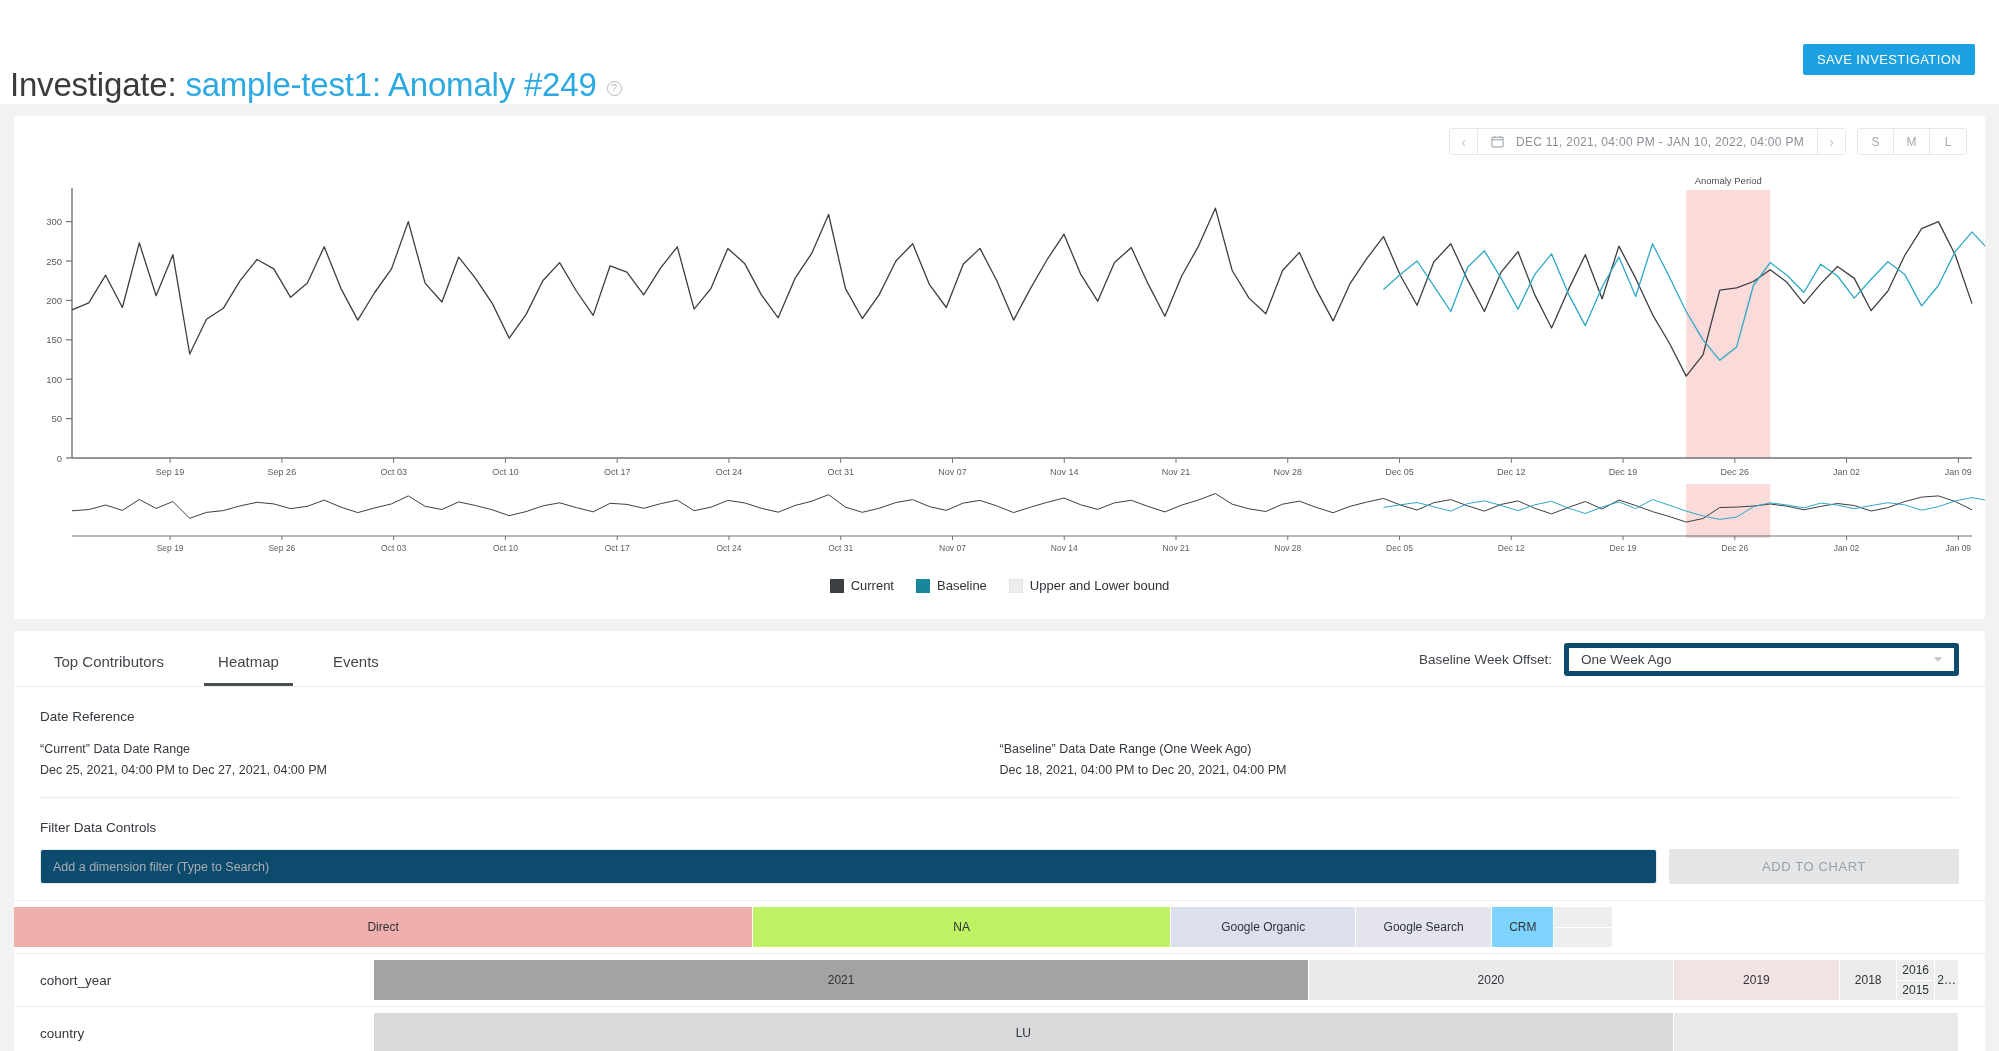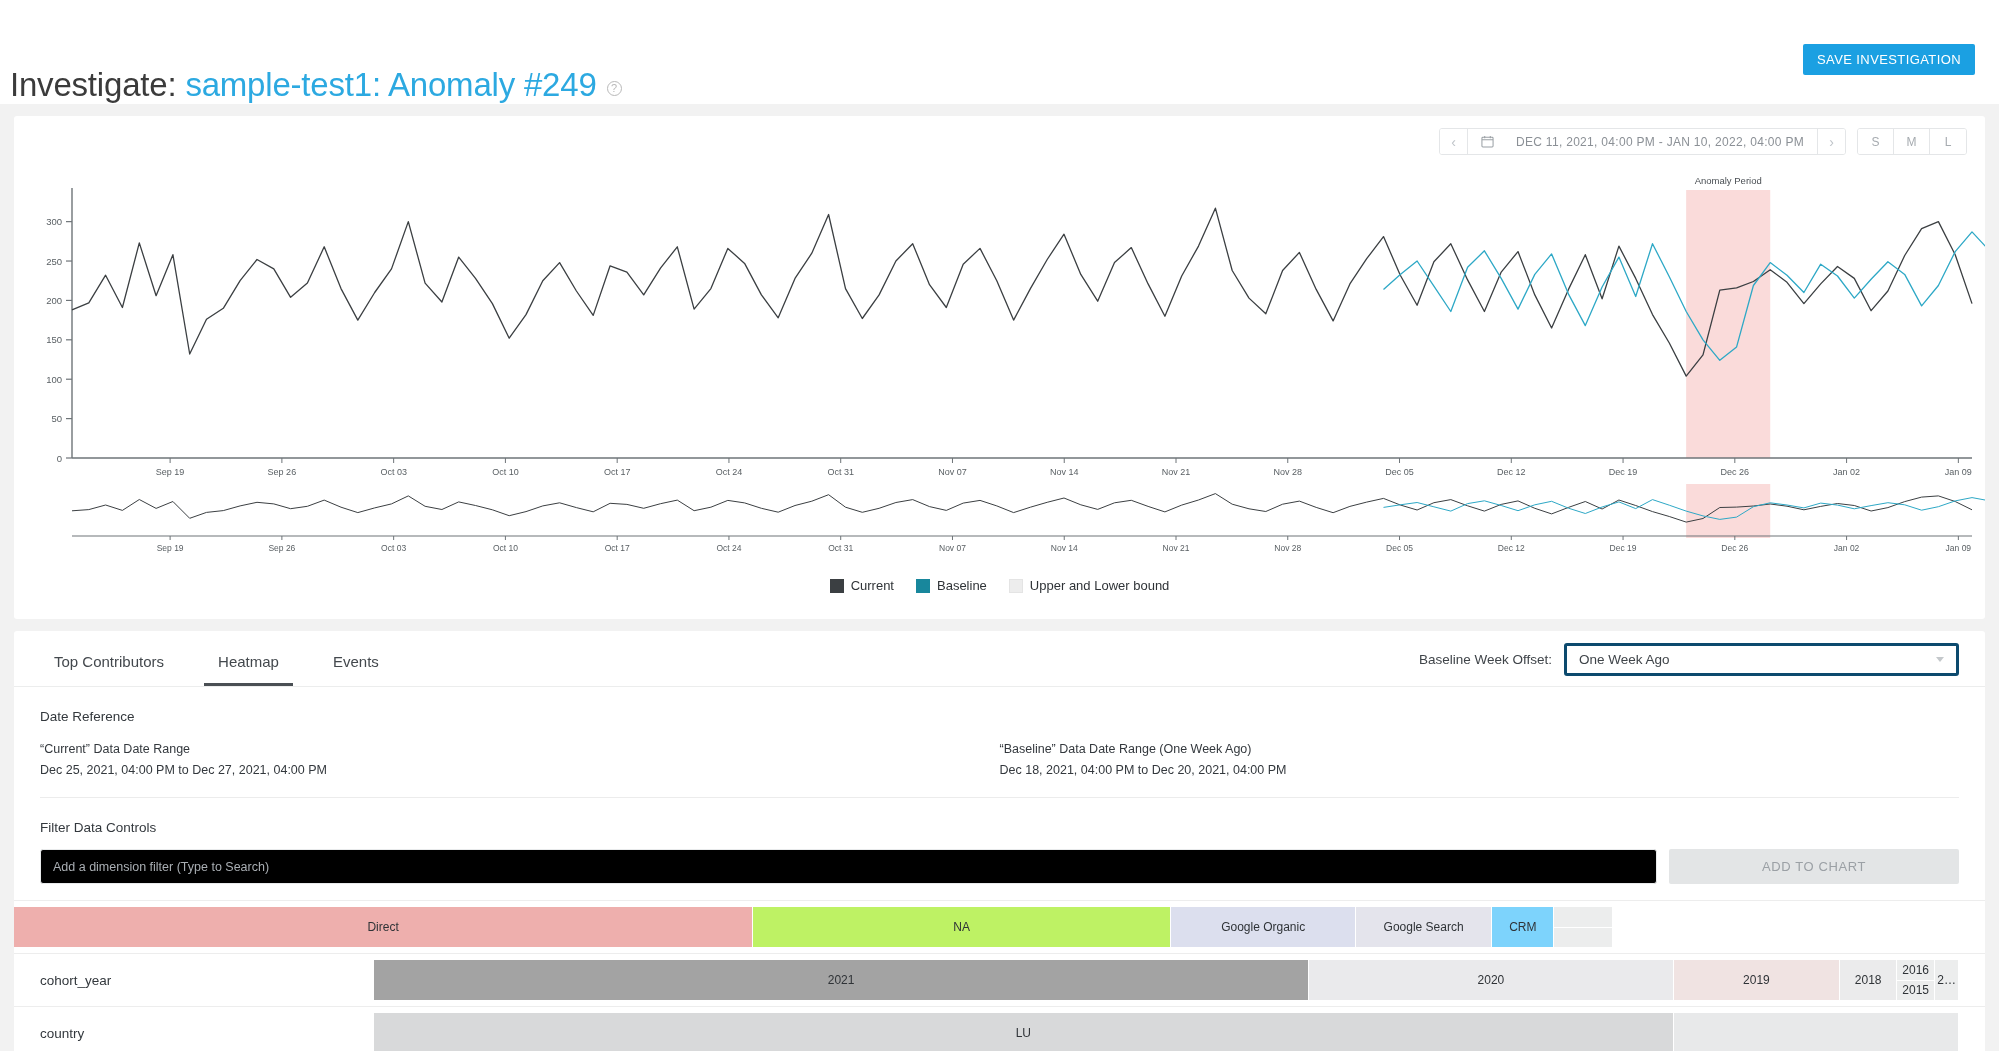--- a/index.html
+++ b/index.html
@@ -88,21 +88,21 @@
     width: 28px;
     display: flex; align-items: center; justify-content: center;
     color: #bfc4c9;
     font-size: 14px;
     cursor: pointer;
     background: #fff;
   }
   .range-arrow.left  { border-right: 1px solid #e4e6e8; }
   .range-arrow.right { border-left: 1px solid #e4e6e8; }
   .range-label {
-    display: flex; align-items: center; gap: 22px;
+    display: flex; align-items: center; gap: 12px;
     padding: 0 13px;
     font-size: 12px;
     color: #8b9096;
     letter-spacing: 0.3px;
     white-space: nowrap;
     cursor: pointer;
   }
   .cal-icon { width: 13px; height: 13px; display: block; }
   .size-group {
     display: flex;
@@ -165,21 +165,21 @@
   .offset-control {
     position: absolute;
     right: 26px; top: 12px;
     display: flex;
     align-items: center;
     gap: 12px;
   }
   .offset-label { font-size: 13.5px; color: #3f4449; }
   .select-box {
     width: 395px; height: 33px;
-    border: 3px solid #0c4a6e;
+    border: 5px solid #0c4a6e;
     border-radius: 3px;
     display: flex; align-items: center;
     padding: 0 12px;
     font-size: 13.5px;
     color: #3f4449;
     position: relative;
     cursor: pointer;
     background: #fff;
   }
   .select-caret {
@@ -218,21 +218,21 @@
   .filter-input {
     flex: 1;
     height: 35px;
     border: 1px solid #e8eaeb;
     border-radius: 3px;
     padding: 0 12px;
     font-size: 12.5px;
     color: #9aa0a5;
     font-family: "Liberation Sans", sans-serif;
     outline: none;
-    background: #000000;
+    background: #0c4a6e;
   }
   .filter-input::placeholder { color: #a9aeb3; }
   .add-chart-btn {
     width: 290px;
     background: #e3e5e6;
     border: none;
     color: #9ba0a5;
     font-size: 13px;
     letter-spacing: 0.6px;
     border-radius: 2px;

